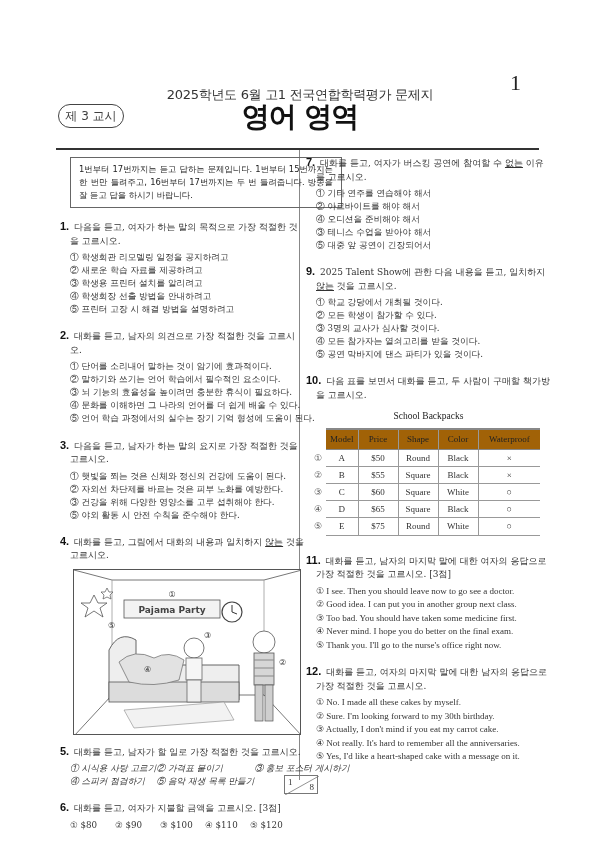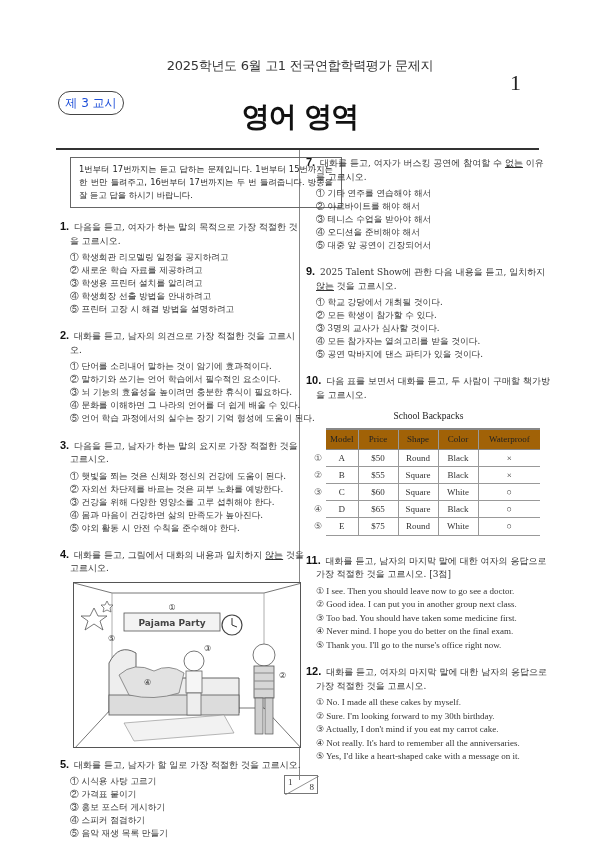--- a/index.html
+++ b/index.html
@@ -1,44 +1,44 @@
 <!DOCTYPE html>
 <html><head>
 <meta charset="utf-8">
 <style>
   * { margin: 0; padding: 0; box-sizing: border-box; }
   html, body { width: 600px; height: 849px; background: #ffffff; overflow: hidden; }
   body { position: relative; font-family: "DejaVu Serif", "Liberation Serif", serif; color: #222; }
 
-  .hdr-top { position: absolute; top: 57px; left: 0; width: 600px; text-align: center;
+  .hdr-top { position: absolute; top: 86px; left: 0; width: 600px; text-align: center;
              font-family: "DejaVu Sans", sans-serif; font-size: 13px; color: #333; letter-spacing: -0.3px; }
   .page-num { position: absolute; top: 70px; left: 510px; font-size: 22px; font-family: "Liberation Serif", serif; color: #222; }
-  .period-badge { position: absolute; top: 91px; left: 58px; width: 66px; height: 24px; border: 1px solid #444;
+  .period-badge { position: absolute; top: 104px; left: 58px; width: 66px; height: 24px; border: 1px solid #444;
                   border-radius: 12px; font-family: "DejaVu Sans", sans-serif; font-size: 12px; text-align: center;
-                  line-height: 22px; color: #1d4ed8; }
+                  line-height: 22px; color: #404040; }
   .subject { position: absolute; top: 98px; left: 0; width: 600px; text-align: center; font-family: "DejaVu Sans", sans-serif;
              font-size: 28px; font-weight: bold; letter-spacing: -1px; color: #111; }
   .hdr-rule { position: absolute; top: 148px; left: 56px; width: 483px; height: 2px; background: #333; }
 
   .col-divider { position: absolute; top: 150px; left: 299px; width: 1px; height: 630px; background: #888; }
 
   .col { position: absolute; top: 152px; width: 245px; font-size: 9px; line-height: 1.45; }
   .col.left { left: 60px; }
   .col.right { left: 306px; }
 
   .notice { border: 1px solid #666; padding: 5px 8px; margin: 5px 0 10px 10px; width: 272px; font-family: "DejaVu Sans", sans-serif;
             font-size: 8.4px; line-height: 1.55; text-align: justify; color: #222; }
 
   .q { margin-bottom: 11px; margin-top: 8px; }
   .q-title { font-size: 9px; color: #333; text-indent: -10px; padding-left: 10px; line-height: 1.5; }
   .q-num { font-family: "Liberation Sans", sans-serif; font-weight: bold; font-size: 11px; color: #111; margin-right: 2px; }
   .q-title u { text-decoration: underline; }
   .opts { list-style: none; padding-left: 10px; margin-top: 3px; }
   .opts li { font-size: 8.7px; color: #333; line-height: 1.5; white-space: nowrap; }
-  .opts.grid2 { display: grid; grid-template-columns: 1fr; }
+  .opts.grid2 { display: grid; grid-template-columns: 1fr 1fr 1fr; font-style: italic; }
   .opts.grid3 { display: grid; grid-template-columns: 84px 84px 84px; }
   .opts.row5 { display: flex; gap: 0; }
   .opts.row5 li { width: 45px; }
   .opts.en li { font-family: "Liberation Serif", serif; font-size: 9px; }
 
   .picture { margin: 6px 0 6px 13px; width: 228px; height: 166px; border: 1px solid #555; position: relative; overflow: hidden; background: #fff; }
 
   .table-title { text-align: center; font-family: "Liberation Serif", serif; font-size: 9.5px; margin: 8px 0 4px 0; color: #222; }
   table.bp { border-collapse: collapse; margin-left: 4px; font-family: "Liberation Serif", serif; font-size: 9px; }
   table.bp th { background: #a16207; font-weight: normal; border-top: 2px solid #888; border-bottom: 1px solid #888; padding: 3px 4px; color: #222; }
@@ -96,21 +96,20 @@
 
   <div class="q">
     <div class="q-title">
       <span class="q-num">3.</span>
       <span>다음을 듣고, 남자가 하는 말의 요지로 가장 적절한 것을 고르시오.</span>
     </div>
     <ul class="opts">
       <li>① 햇빛을 쬐는 것은 신체와 정신의 건강에 도움이 된다.</li>
       <li>② 자외선 차단제를 바르는 것은 피부 노화를 예방한다.</li>
       <li>③ 건강을 위해 다양한 영양소를 고루 섭취해야 한다.</li>
-      <li>④ 몸과 마음이 건강하면 삶의 만족도가 높아진다.</li>
       <li>⑤ 야외 활동 시 안전 수칙을 준수해야 한다.</li>
     </ul>
   </div>
 
   <div class="q" style="margin-bottom:8px;">
     <div class="q-title">
       <span class="q-num">4.</span>
       <span>대화를 듣고, 그림에서 대화의 내용과 일치하지 </span><u>않는</u><span> 것을 고르시오.</span>
     </div>
     <div class="picture">
@@ -189,22 +188,22 @@
 <div class="col right">
 
   <div class="q" style="margin-top:2px;">
     <div class="q-title">
       <span class="q-num">7.</span>
       <span>대화를 듣고, 여자가 버스킹 공연에 참여할 수 </span><u>없는</u><span> 이유를 고르시오.</span>
     </div>
     <ul class="opts">
       <li>① 기타 연주를 연습해야 해서</li>
       <li>② 아르바이트를 해야 해서</li>
+      <li>④ 오디션을 준비해야 해서</li>
       <li>③ 테니스 수업을 받아야 해서</li>
-      <li>④ 오디션을 준비해야 해서</li>
       <li>⑤ 대중 앞 공연이 긴장되어서</li>
     </ul>
   </div>
 
 
   <div class="q">
     <div class="q-title">
       <span class="q-num">9.</span>
       <span>2025 Talent Show에 관한 다음 내용을 듣고, 일치하지 </span><u>않는</u><span> 것을 고르시오.</span>
     </div>

